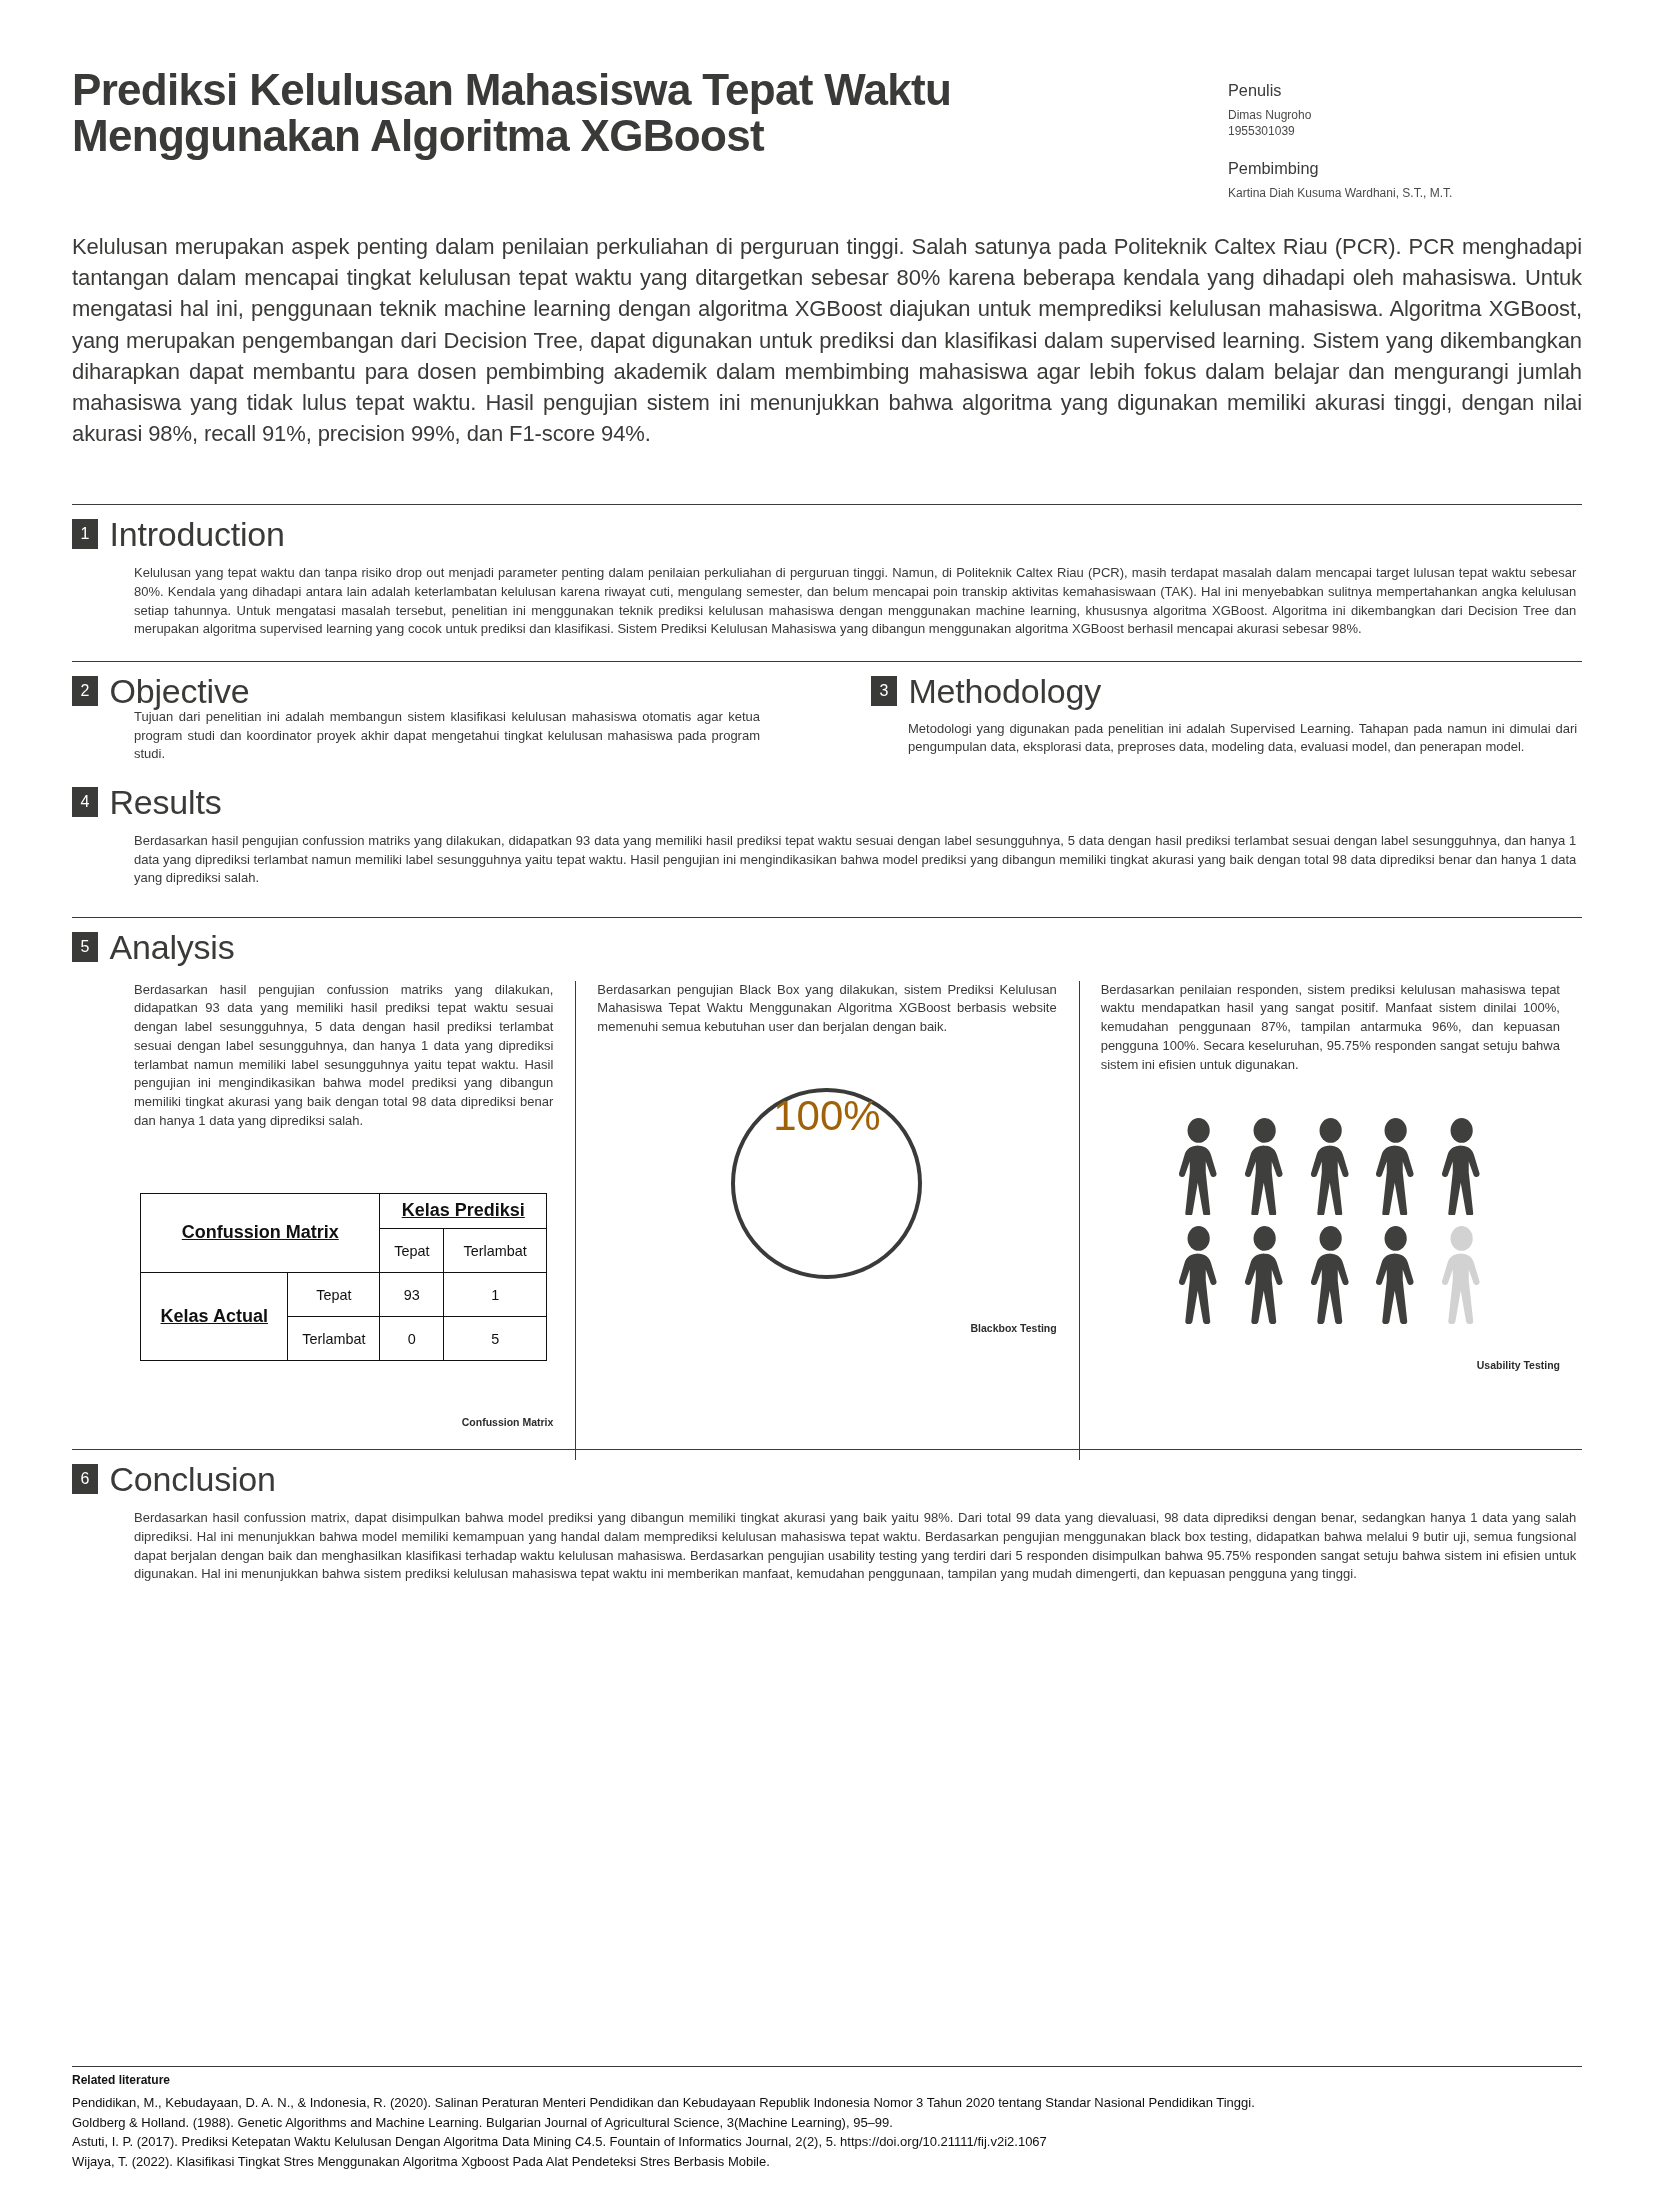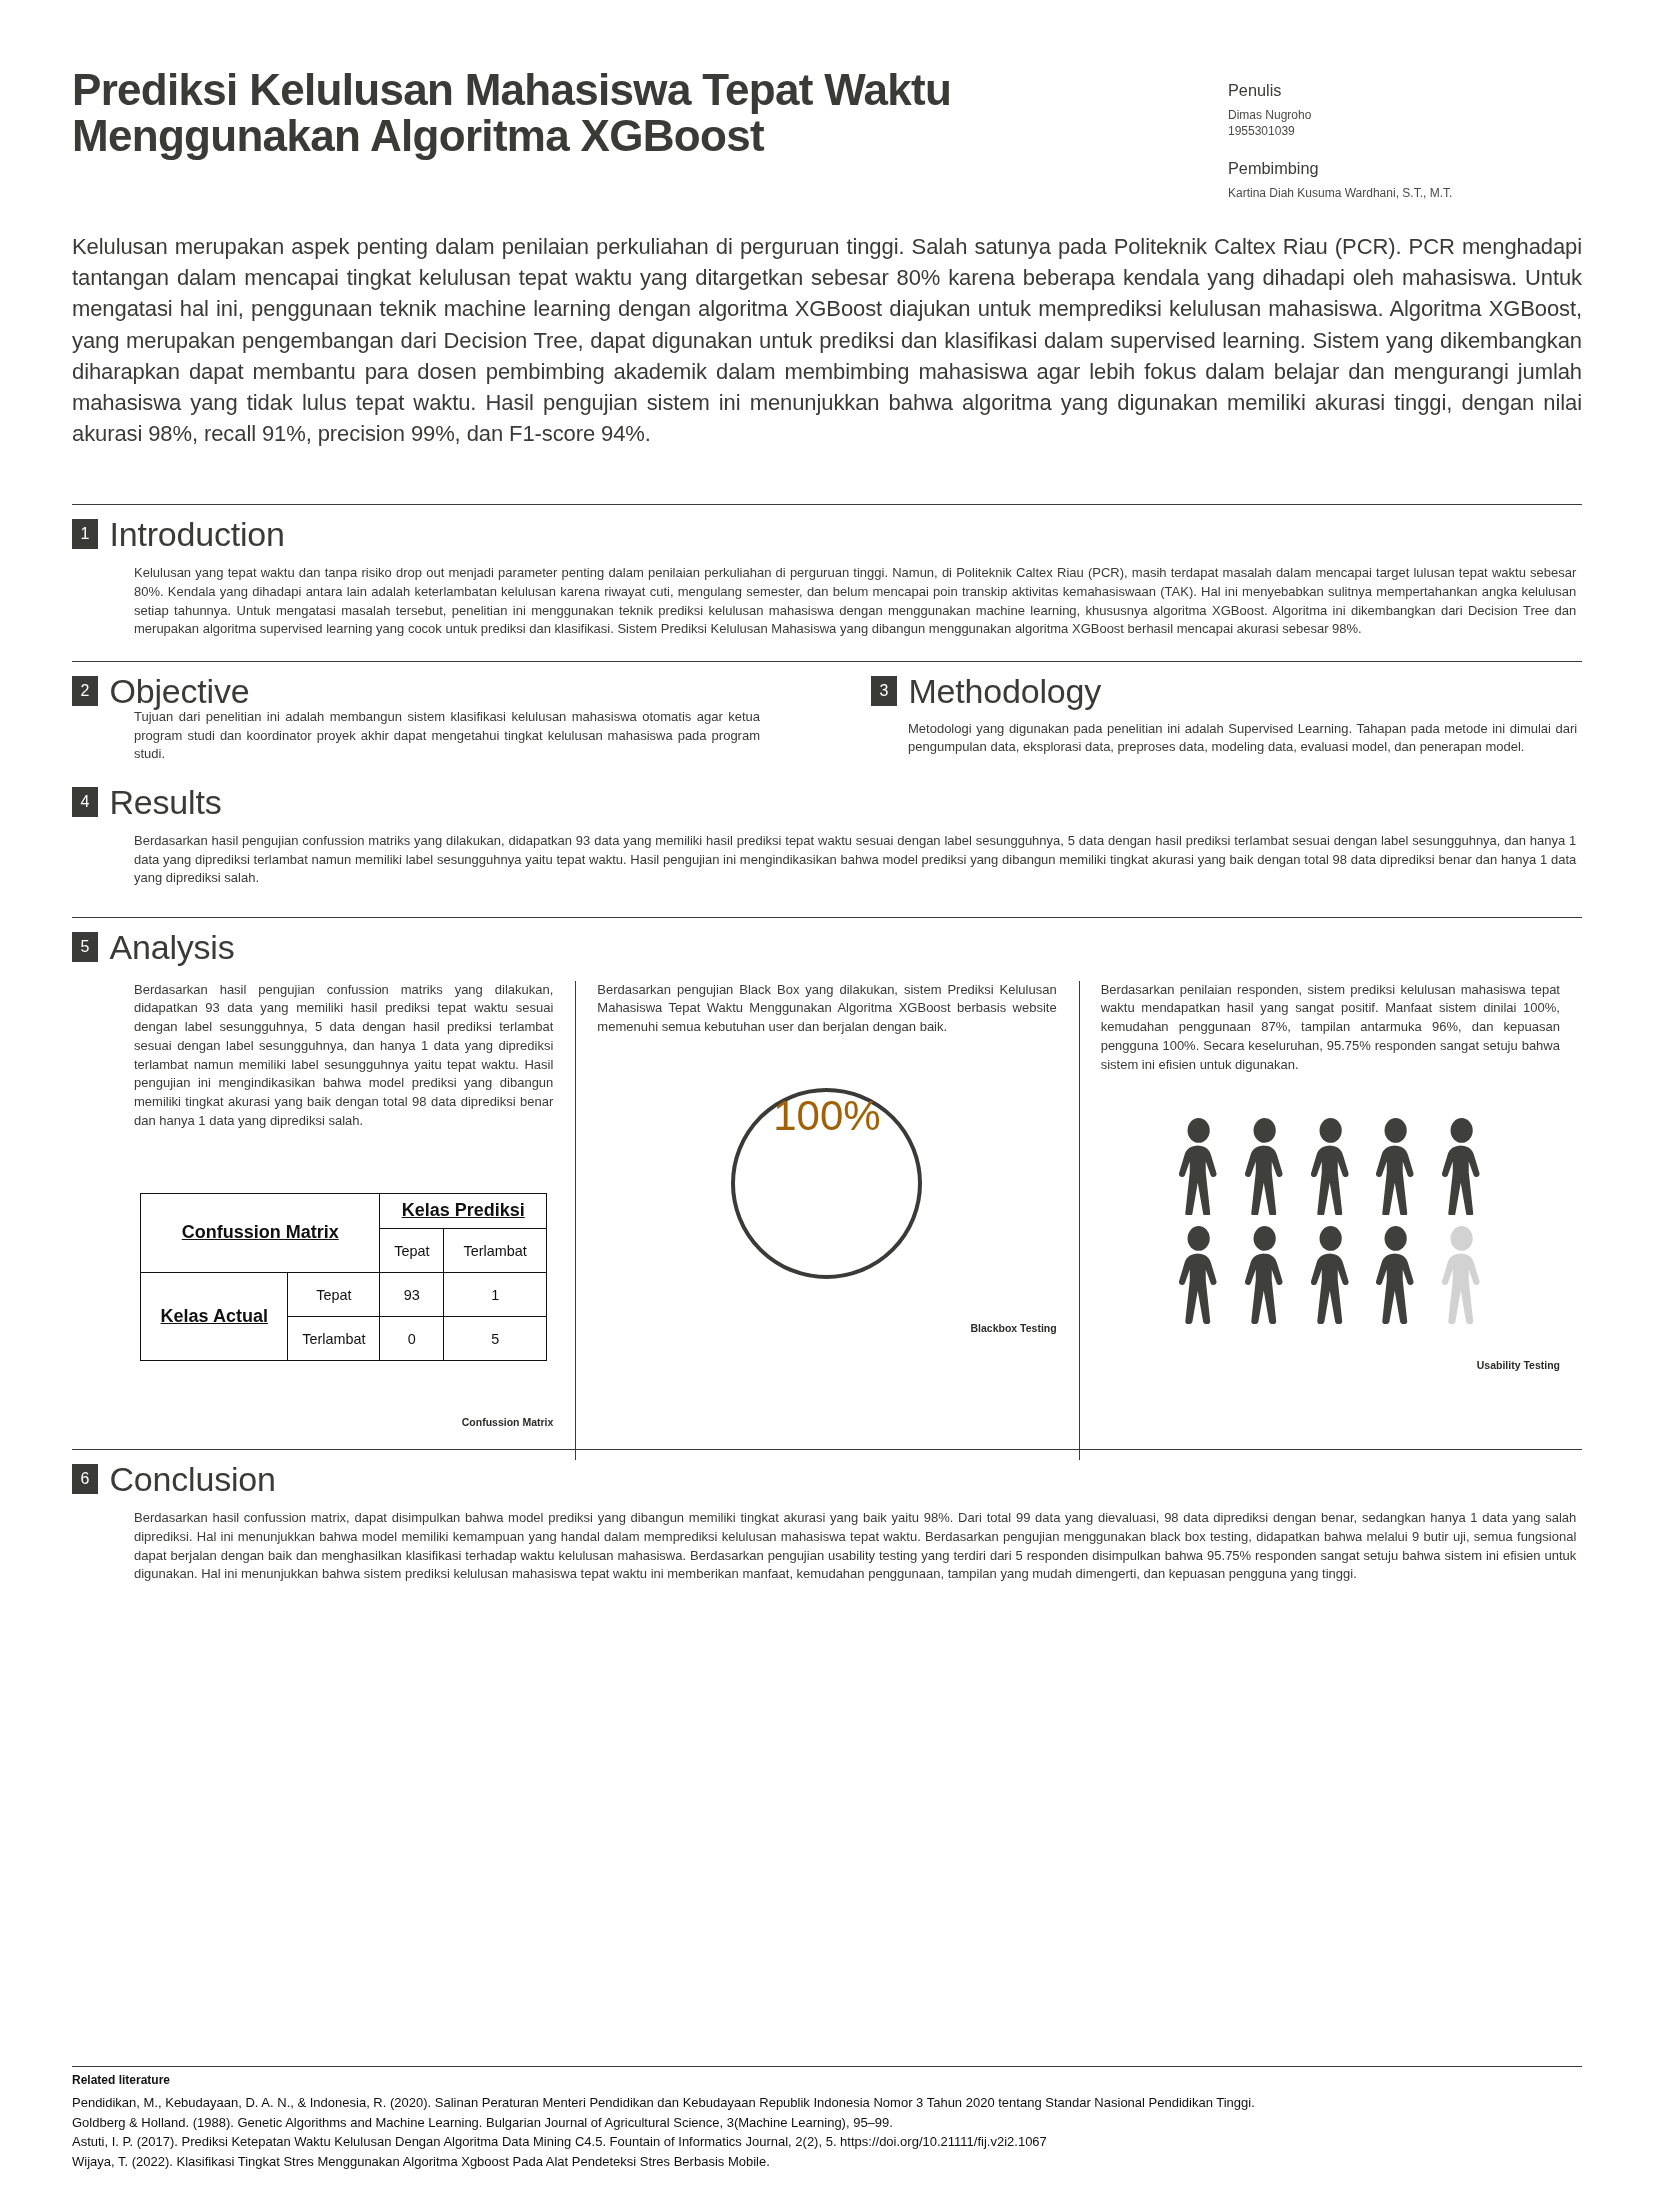--- a/index.html
+++ b/index.html
@@ -262,21 +262,21 @@
           <div class="sec-num">2</div>
           <div class="sec-title">Objective</div>
         </div>
         <div class="body-text indent" style="margin-top:0;padding-right:67px">Tujuan dari penelitian ini adalah membangun sistem klasifikasi kelulusan mahasiswa otomatis agar ketua program studi dan koordinator proyek akhir dapat mengetahui tingkat kelulusan mahasiswa pada program studi.</div>
       </div>
       <div class="col">
         <div class="sec-head">
           <div class="sec-num">3</div>
           <div class="sec-title">Methodology</div>
         </div>
-        <div class="body-text" style="margin-top:11.5px;padding-left:37px;padding-right:4.8px">Metodologi yang digunakan pada penelitian ini adalah Supervised Learning. Tahapan pada metode ini dimulai dari pengumpulan data, eksplorasi data, preproses data, modeling data, evaluasi model, dan penerapan model.</div>
+        <div class="body-text" style="margin-top:11.5px;padding-left:37px;padding-right:4.8px">Metodologi yang digunakan pada penelitian ini adalah Supervised Learning. Tahapan pada namun ini dimulai dari pengumpulan data, eksplorasi data, preproses data, modeling data, evaluasi model, dan penerapan model.</div>
       </div>
     </div>
   </div>
 
   <div style="margin-top:21px">
     <div class="sec-head" style="margin-top:0">
       <div class="sec-num">4</div>
       <div class="sec-title">Results</div>
     </div>
     <div class="body-text indent" style="margin-top:13.4px">Berdasarkan hasil pengujian confussion matriks yang dilakukan, didapatkan 93 data yang memiliki hasil prediksi tepat waktu sesuai dengan label sesungguhnya, 5 data dengan hasil prediksi terlambat sesuai dengan label sesungguhnya, dan hanya 1 data yang diprediksi terlambat namun memiliki label sesungguhnya yaitu tepat waktu. Hasil pengujian ini mengindikasikan bahwa model prediksi yang dibangun memiliki tingkat akurasi yang baik dengan total 98 data diprediksi benar dan hanya 1 data yang diprediksi salah.</div>

